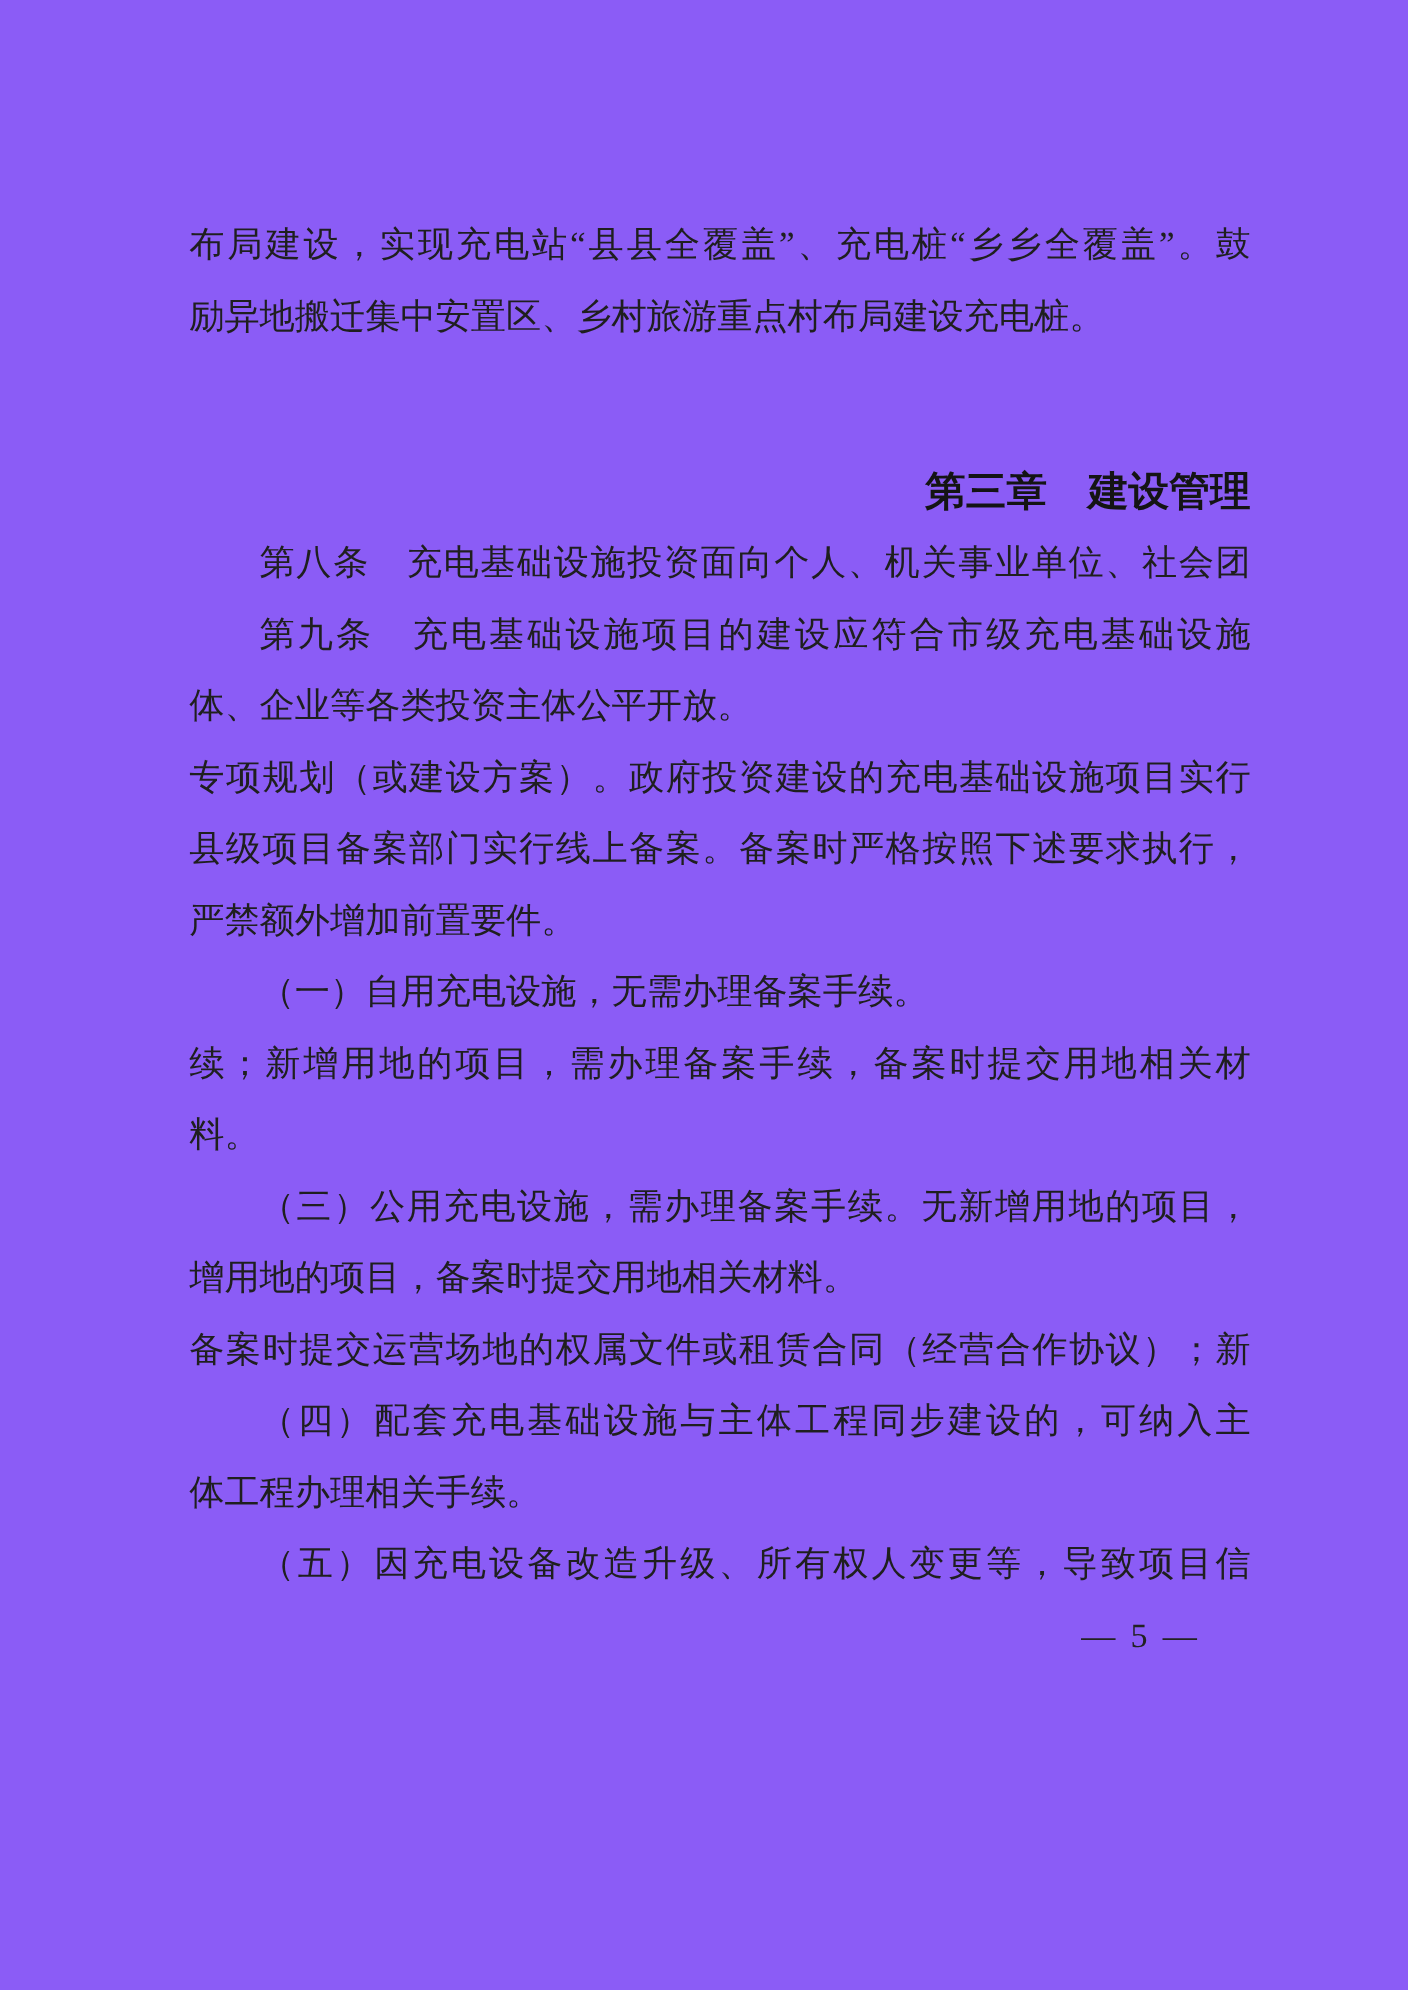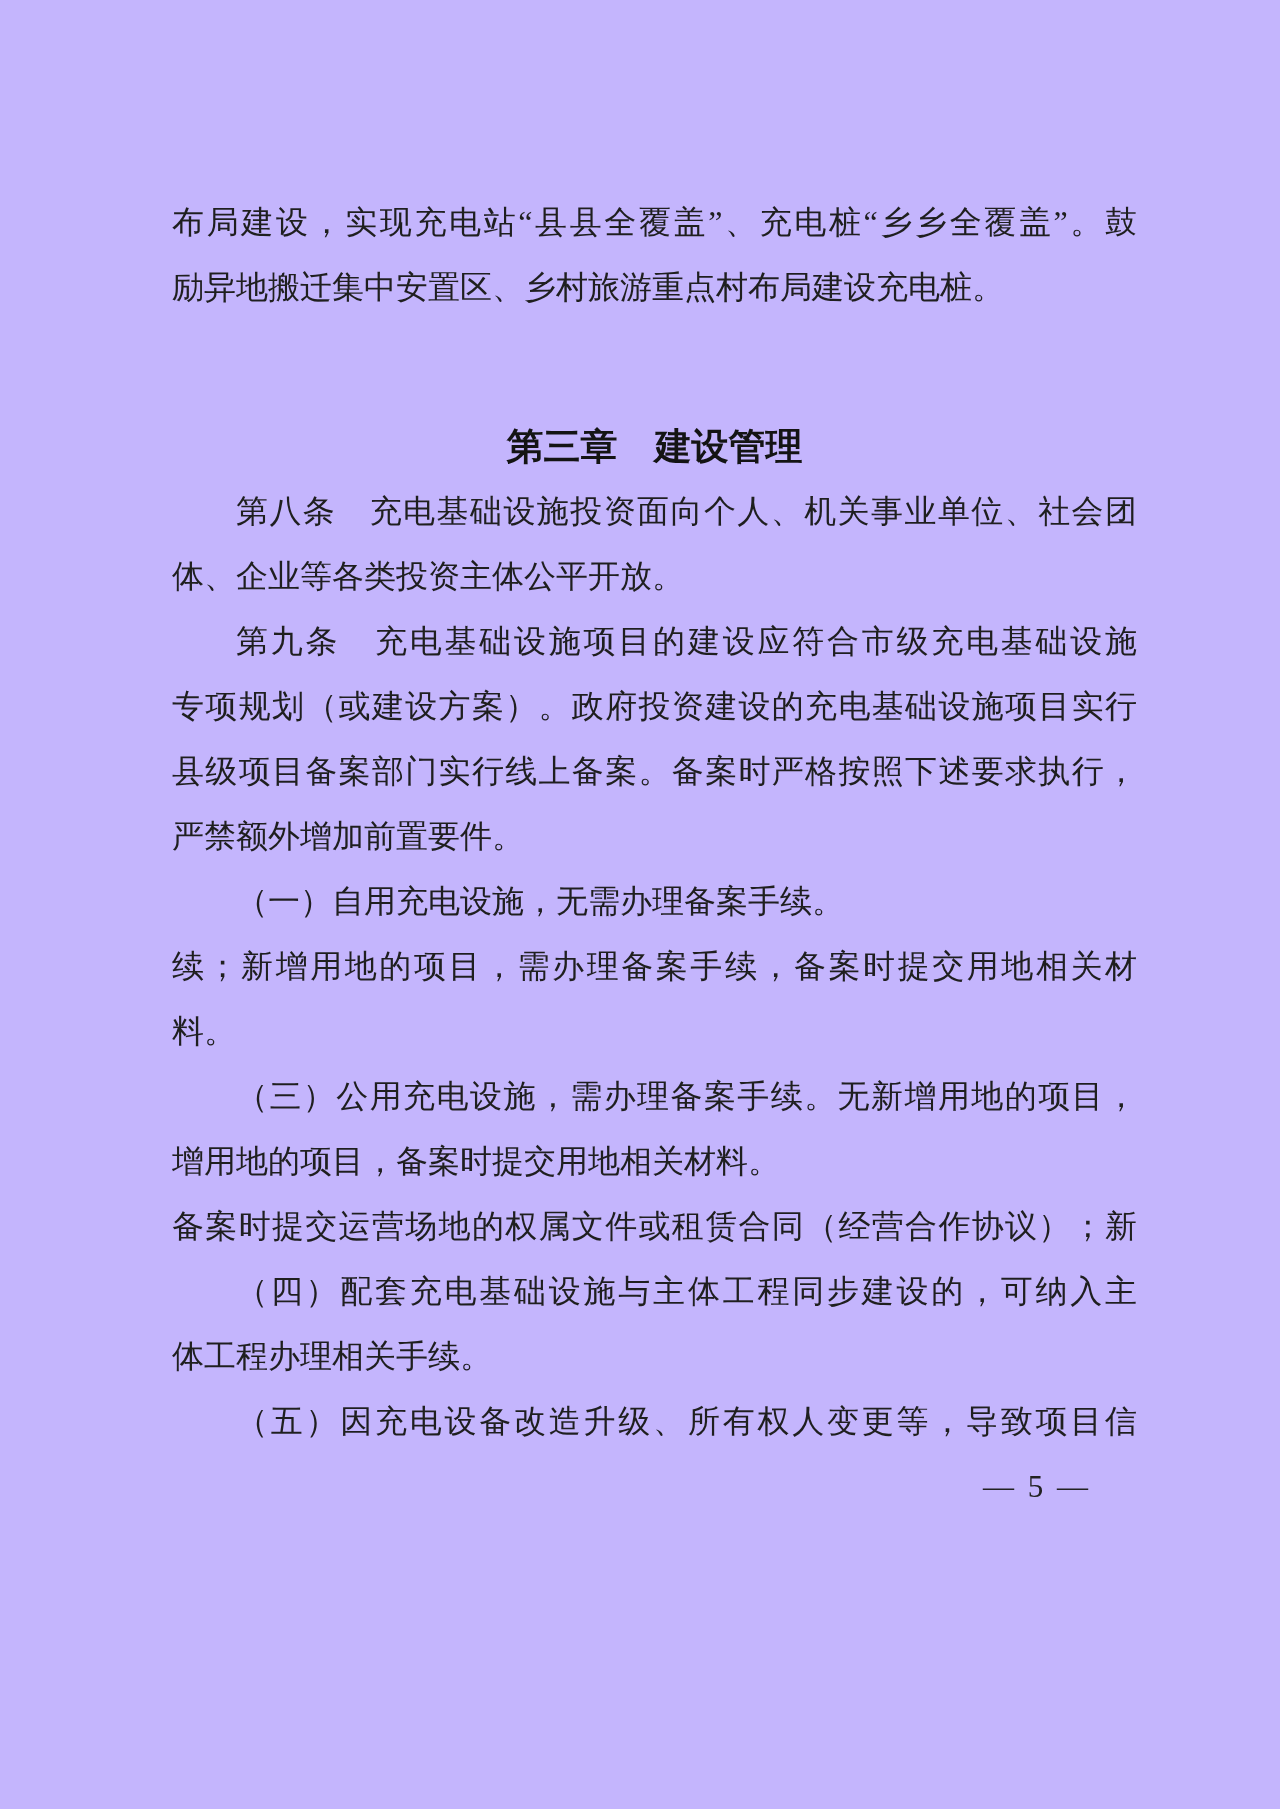--- a/index.html
+++ b/index.html
@@ -1,21 +1,21 @@
 <!DOCTYPE html>
 <html><head>
 <meta charset="utf-8">
 <style>
   * { margin: 0; padding: 0; box-sizing: border-box; }
   html, body { background: #ffffff; }
   .page {
     position: relative;
     width: 1280px;
     height: 1809px;
-    background: #c4b5fd;
+    background: #8b5cf6;
     overflow: hidden;
     font-family: "Liberation Serif", serif;
     color: #1f1f1f;
   }
   .content {
     position: absolute;
     left: 172px;
     top: 190px;
     width: 965px;
   }
@@ -29,21 +29,21 @@
   }
   .line.fill { text-align-last: justify; white-space: normal; overflow: hidden; }
   .line.endl { text-align-last: left; white-space: normal; overflow: hidden; }
   .line.indent { text-indent: 64px; }
   .spacer-before-heading { height: 94px; }
   .chapter {
     height: 65px;
     line-height: 65px;
     font-size: 37px;
     font-weight: 700;
-    text-align: center;
+    text-align: right;
     font-family: "Liberation Sans", sans-serif;
     color: #141414;
   }
   .pagenum {
     height: 65px;
     line-height: 65px;
     font-size: 31px;
     text-align: right;
     padding-right: 46px;
     letter-spacing: 3px;
@@ -57,22 +57,22 @@
   <div class="content">
 
     <div class="line fill">布局建设，实现充电站“县县全覆盖”、充电桩“乡乡全覆盖”。鼓</div>
     <div class="line endl">励异地搬迁集中安置区、乡村旅游重点村布局建设充电桩。</div>
 
     <div class="spacer-before-heading"></div>
 
     <h2 class="chapter">第三章　建设管理</h2>
 
     <div class="line fill indent">第八条　充电基础设施投资面向个人、机关事业单位、社会团</div>
+    <div class="line fill indent">第九条　充电基础设施项目的建设应符合市级充电基础设施</div>
     <div class="line endl">体、企业等各类投资主体公平开放。</div>
-    <div class="line fill indent">第九条　充电基础设施项目的建设应符合市级充电基础设施</div>
     <div class="line fill">专项规划（或建设方案）。政府投资建设的充电基础设施项目实行</div>
     <div class="line fill">县级项目备案部门实行线上备案。备案时严格按照下述要求执行，</div>
     <div class="line endl">严禁额外增加前置要件。</div>
     <div class="line endl indent">（一）自用充电设施，无需办理备案手续。</div>
     <div class="line fill">续；新增用地的项目，需办理备案手续，备案时提交用地相关材</div>
     <div class="line endl">料。</div>
     <div class="line fill indent">（三）公用充电设施，需办理备案手续。无新增用地的项目，</div>
     <div class="line endl">增用地的项目，备案时提交用地相关材料。</div>
     <div class="line fill">备案时提交运营场地的权属文件或租赁合同（经营合作协议）；新</div>
     <div class="line fill indent">（四）配套充电基础设施与主体工程同步建设的，可纳入主</div>

